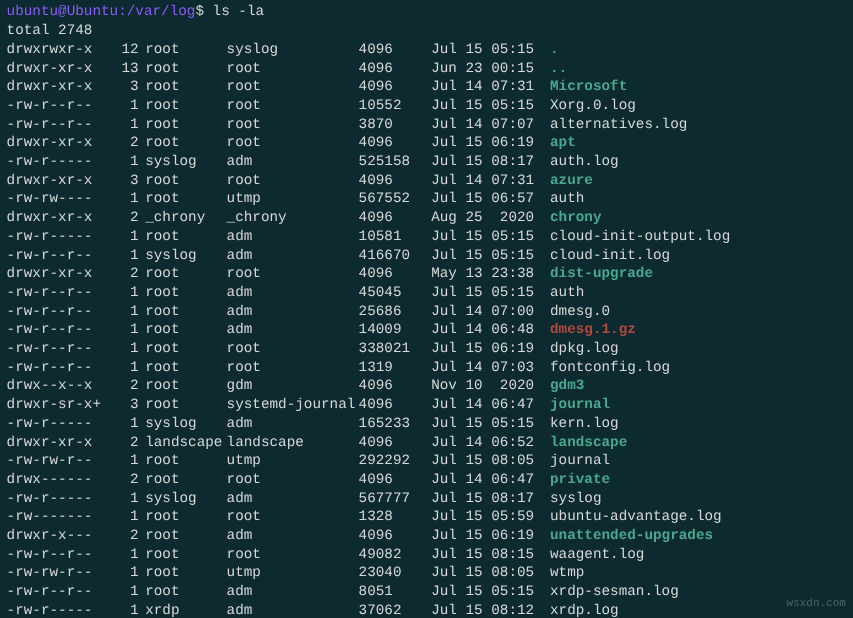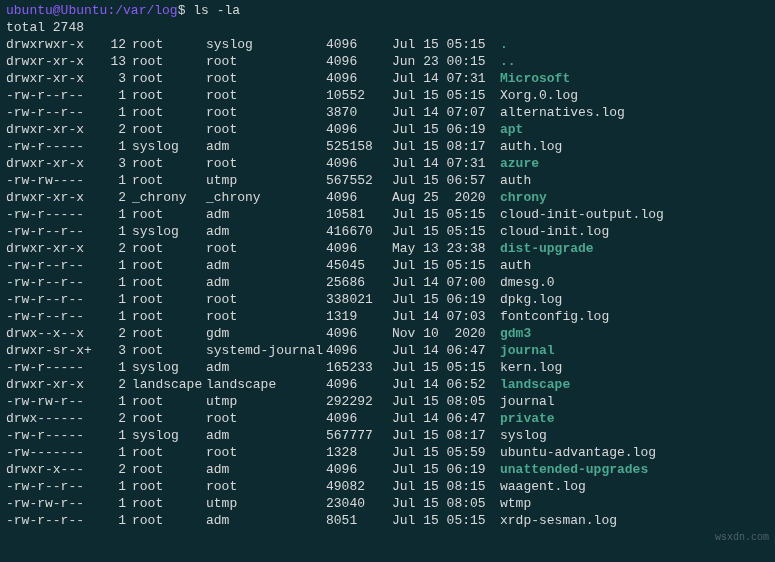--- a/index.html
+++ b/index.html
@@ -14,21 +14,21 @@
       overflow: hidden;
       line-height: 17px;
     }
     .prompt-user { color: #8b5cf6; font-family: Liberation Mono, monospace; }
     .prompt-cmd { color: #d8d8d8; }
     .dir { color: #4aa98e; font-weight: bold; }
     .link-archive { color: #b34a3c; font-weight: bold; }
     .line { white-space: pre; }
     .watermark {
       position: absolute;
-      bottom: 16px;
+      bottom: 4px;
       right: 6px;
       font-size: 10px;
       color: rgba(200,200,200,0.35);
     }
     .row { white-space: pre; }
     .perms { display:inline-block; width:90px; }
     .links { display:inline-block; width:30px; text-align:right; }
     .owner { display:inline-block; width:80px; padding-left:6px; }
     .group { display:inline-block; width:120px; }
     .size  { display:inline-block; width:60px; }
@@ -50,29 +50,31 @@
       <div class="row"><span class="perms">drwxr-xr-x</span><span class="links">2</span><span class="owner">root</span><span class="group">root</span><span class="size">4096</span><span class="date">Jul 15 06:19</span><span class="name dir">apt</span></div>
       <div class="row"><span class="perms">-rw-r-----</span><span class="links">1</span><span class="owner">syslog</span><span class="group">adm</span><span class="size">525158</span><span class="date">Jul 15 08:17</span><span class="name ">auth.log</span></div>
       <div class="row"><span class="perms">drwxr-xr-x</span><span class="links">3</span><span class="owner">root</span><span class="group">root</span><span class="size">4096</span><span class="date">Jul 14 07:31</span><span class="name dir">azure</span></div>
       <div class="row"><span class="perms">-rw-rw----</span><span class="links">1</span><span class="owner">root</span><span class="group">utmp</span><span class="size">567552</span><span class="date">Jul 15 06:57</span><span class="name ">auth</span></div>
       <div class="row"><span class="perms">drwxr-xr-x</span><span class="links">2</span><span class="owner">_chrony</span><span class="group">_chrony</span><span class="size">4096</span><span class="date">Aug 25  2020</span><span class="name dir">chrony</span></div>
       <div class="row"><span class="perms">-rw-r-----</span><span class="links">1</span><span class="owner">root</span><span class="group">adm</span><span class="size">10581</span><span class="date">Jul 15 05:15</span><span class="name ">cloud-init-output.log</span></div>
       <div class="row"><span class="perms">-rw-r--r--</span><span class="links">1</span><span class="owner">syslog</span><span class="group">adm</span><span class="size">416670</span><span class="date">Jul 15 05:15</span><span class="name ">cloud-init.log</span></div>
       <div class="row"><span class="perms">drwxr-xr-x</span><span class="links">2</span><span class="owner">root</span><span class="group">root</span><span class="size">4096</span><span class="date">May 13 23:38</span><span class="name dir">dist-upgrade</span></div>
       <div class="row"><span class="perms">-rw-r--r--</span><span class="links">1</span><span class="owner">root</span><span class="group">adm</span><span class="size">45045</span><span class="date">Jul 15 05:15</span><span class="name ">auth</span></div>
       <div class="row"><span class="perms">-rw-r--r--</span><span class="links">1</span><span class="owner">root</span><span class="group">adm</span><span class="size">25686</span><span class="date">Jul 14 07:00</span><span class="name ">dmesg.0</span></div>
+      <div class="row"><span class="perms">-rw-r--r--</span><span class="links">1</span><span class="owner">root</span><span class="group">adm</span><span class="size">14009</span><span class="date">Jul 14 06:48</span><span class="name link-archive">dmesg.1.gz</span></div>
       <div class="row"><span class="perms">-rw-r--r--</span><span class="links">1</span><span class="owner">root</span><span class="group">root</span><span class="size">338021</span><span class="date">Jul 15 06:19</span><span class="name ">dpkg.log</span></div>
       <div class="row"><span class="perms">-rw-r--r--</span><span class="links">1</span><span class="owner">root</span><span class="group">root</span><span class="size">1319</span><span class="date">Jul 14 07:03</span><span class="name ">fontconfig.log</span></div>
       <div class="row"><span class="perms">drwx--x--x</span><span class="links">2</span><span class="owner">root</span><span class="group">gdm</span><span class="size">4096</span><span class="date">Nov 10  2020</span><span class="name dir">gdm3</span></div>
       <div class="row"><span class="perms">drwxr-sr-x+</span><span class="links">3</span><span class="owner">root</span><span class="group">systemd-journal</span><span class="size">4096</span><span class="date">Jul 14 06:47</span><span class="name dir">journal</span></div>
       <div class="row"><span class="perms">-rw-r-----</span><span class="links">1</span><span class="owner">syslog</span><span class="group">adm</span><span class="size">165233</span><span class="date">Jul 15 05:15</span><span class="name ">kern.log</span></div>
       <div class="row"><span class="perms">drwxr-xr-x</span><span class="links">2</span><span class="owner">landscape</span><span class="group">landscape</span><span class="size">4096</span><span class="date">Jul 14 06:52</span><span class="name dir">landscape</span></div>
       <div class="row"><span class="perms">-rw-rw-r--</span><span class="links">1</span><span class="owner">root</span><span class="group">utmp</span><span class="size">292292</span><span class="date">Jul 15 08:05</span><span class="name ">journal</span></div>
       <div class="row"><span class="perms">drwx------</span><span class="links">2</span><span class="owner">root</span><span class="group">root</span><span class="size">4096</span><span class="date">Jul 14 06:47</span><span class="name dir">private</span></div>
       <div class="row"><span class="perms">-rw-r-----</span><span class="links">1</span><span class="owner">syslog</span><span class="group">adm</span><span class="size">567777</span><span class="date">Jul 15 08:17</span><span class="name ">syslog</span></div>
       <div class="row"><span class="perms">-rw-------</span><span class="links">1</span><span class="owner">root</span><span class="group">root</span><span class="size">1328</span><span class="date">Jul 15 05:59</span><span class="name ">ubuntu-advantage.log</span></div>
       <div class="row"><span class="perms">drwxr-x---</span><span class="links">2</span><span class="owner">root</span><span class="group">adm</span><span class="size">4096</span><span class="date">Jul 15 06:19</span><span class="name dir">unattended-upgrades</span></div>
       <div class="row"><span class="perms">-rw-r--r--</span><span class="links">1</span><span class="owner">root</span><span class="group">root</span><span class="size">49082</span><span class="date">Jul 15 08:15</span><span class="name ">waagent.log</span></div>
       <div class="row"><span class="perms">-rw-rw-r--</span><span class="links">1</span><span class="owner">root</span><span class="group">utmp</span><span class="size">23040</span><span class="date">Jul 15 08:05</span><span class="name ">wtmp</span></div>
       <div class="row"><span class="perms">-rw-r--r--</span><span class="links">1</span><span class="owner">root</span><span class="group">adm</span><span class="size">8051</span><span class="date">Jul 15 05:15</span><span class="name ">xrdp-sesman.log</span></div>
+      <div class="row"><span class="perms">-rw-r-----</span><span class="links">1</span><span class="owner">xrdp</span><span class="group">adm</span><span class="size">37062</span><span class="date">Jul 15 08:12</span><span class="name ">xrdp.log</span></div>
     </div>
 </div>
 <div class="watermark">wsxdn.com</div>
 
 </body></html>

